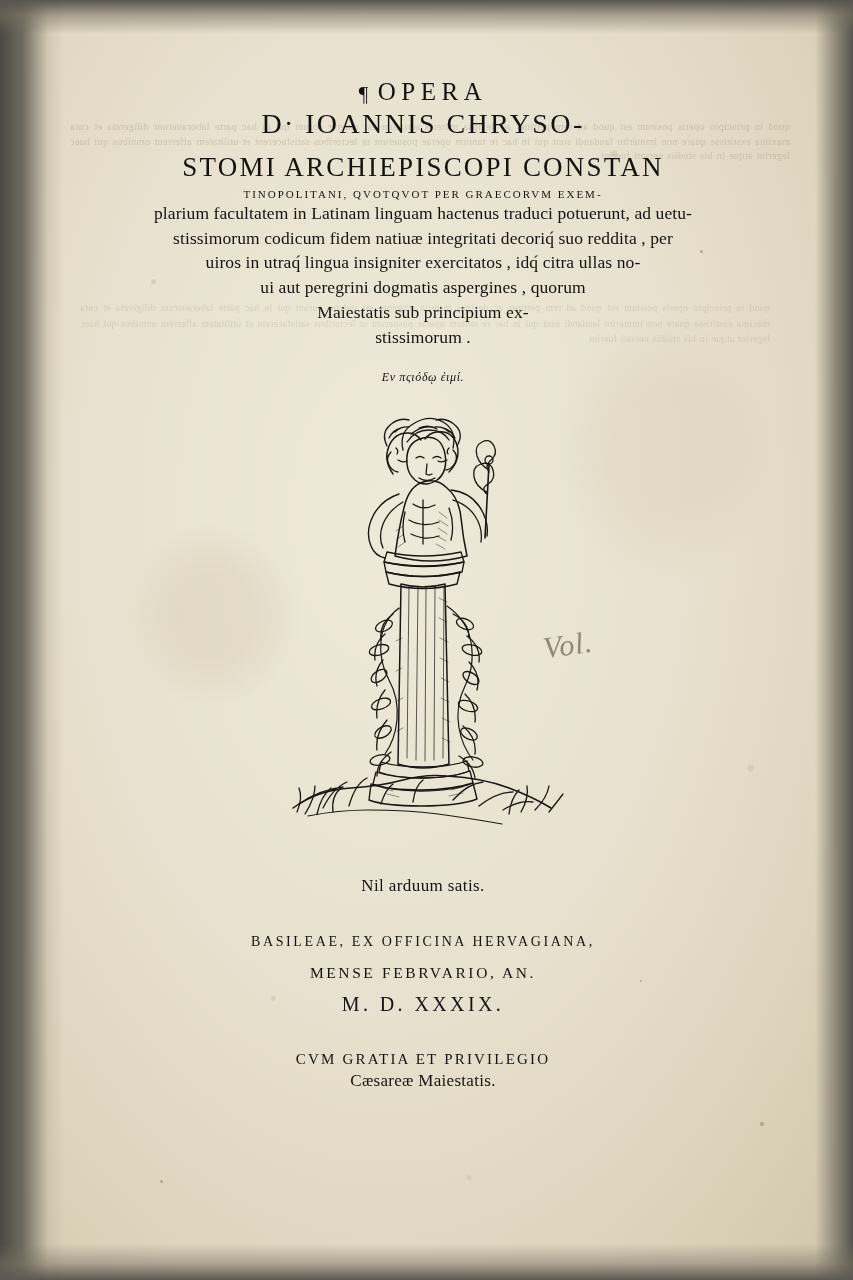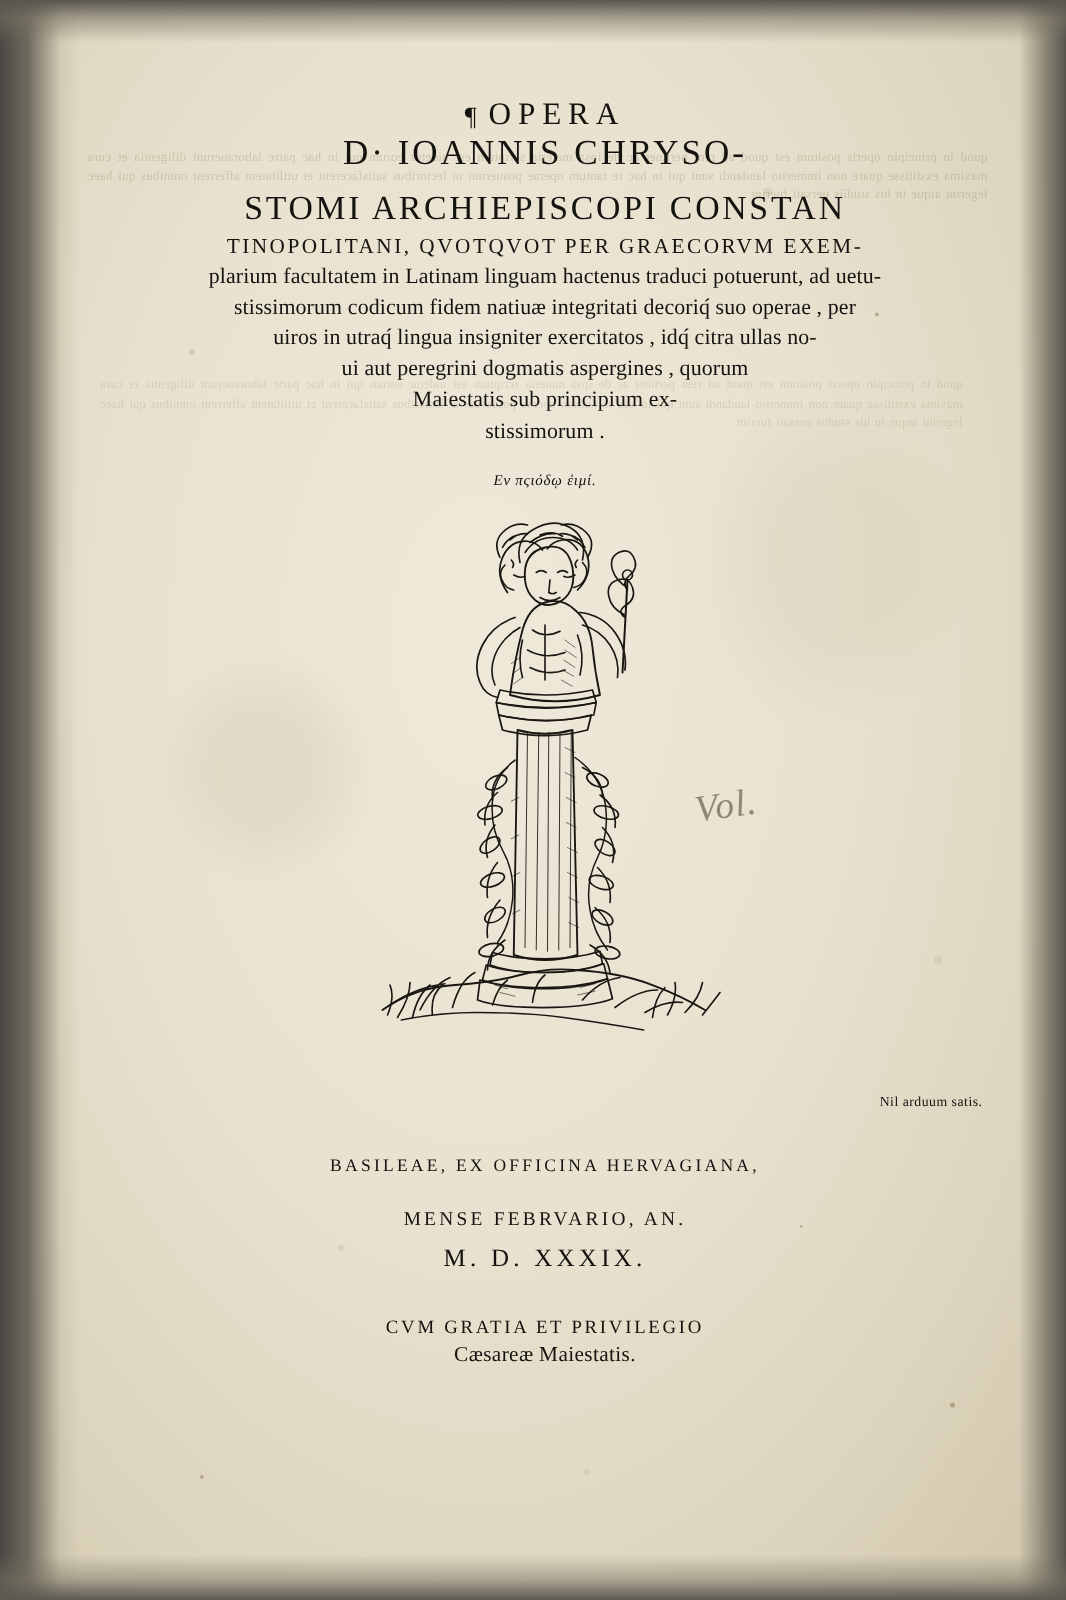--- a/index.html
+++ b/index.html
@@ -76,21 +76,21 @@
     pointer-events: none;
     word-spacing: 1px;
   }
   .bleed.b2 {
     left: 80px; top: 300px; width: 690px; height: 560px; opacity: 0.22;
     font-size: 10px; line-height: 15.5px;
   }
 
   .content {
     position: absolute;
-    left: 16px; top: 0;
+    left: 3px; top: 0;
     width: 746px; height: 1280px;
   }
 
   .titleblock {
     position: absolute;
     left: 70px;
     top: 78px;
     width: 700px;
     text-align: center;
     color: #15130f;
@@ -118,21 +118,21 @@
     margin-top: 2px;
   }
   .line-3 {
     font-size: 27px;
     letter-spacing: 2.2px;
     text-transform: uppercase;
     line-height: 1.12;
     margin-top: 13px;
   }
   .line-4 {
-    font-size: 17px;
+    font-size: 11px;
     letter-spacing: 2.0px;
     text-transform: uppercase;
     margin-top: 6px;
   }
   .body-line {
     font-size: 17.5px;
     letter-spacing: 0.1px;
     line-height: 1.30;
     margin-top: 2px;
   }
@@ -155,35 +155,34 @@
 
   .colophon {
     position: absolute;
     left: 70px;
     top: 876px;
     width: 700px;
     text-align: center;
     color: #15130f;
   }
   .motto {
-    font-size: 11px;
+    font-size: 17px;
     letter-spacing: 0.4px;
-    text-align: right;
   }
   .imprint1 {
     font-size: 14px;
     letter-spacing: 2.6px;
     text-transform: uppercase;
     margin-top: 38px;
   }
   .imprint2 {
     font-size: 15.5px;
     letter-spacing: 2.6px;
     text-transform: uppercase;
-    margin-top: 25px;
+    margin-top: 14px;
   }
   .year {
     font-size: 20px;
     letter-spacing: 3.4px;
     text-transform: uppercase;
     margin-top: 11px;
   }
   .privilege1 {
     font-size: 15px;
     letter-spacing: 2.2px;
@@ -231,21 +230,21 @@
   <div class="content">
 
     <div class="titleblock">
       <div class="line-opera">
         <span class="paraph">¶</span><span>OPERA</span>
       </div>
       <div class="line-2">D· IOANNIS CHRYSO-</div>
       <div class="line-3">STOMI ARCHIEPISCOPI CONSTAN</div>
       <div class="line-4">TINOPOLITANI,  QVOTQVOT PER GRAECORVM EXEM-</div>
       <div class="body-line">plarium facultatem in Latinam linguam hactenus traduci potuerunt, ad uetu-</div>
-      <div class="body-line">stissimorum codicum fidem natiuæ integritati decoriq́ suo operae , per</div>
+      <div class="body-line">stissimorum codicum fidem natiuæ integritati decoriq́ suo reddita , per</div>
       <div class="body-line">uiros in utraq́ lingua insigniter exercitatos , idq́ citra ullas no-</div>
       <div class="body-line">ui aut peregrini dogmatis aspergines , quorum</div>
       <div class="body-line">Maiestatis sub principium ex-</div>
       <div class="body-line">stissimorum .</div>
       <div class="greek">Εν πςιόδῳ ἐιμί.</div>
     </div>
 
     <div class="device">
       <svg width="340" height="430" viewBox="0 0 340 430" xmlns="http://www.w3.org/2000/svg">
         <g fill="none" stroke="#1a1712" stroke-width="1.3" stroke-linecap="round" stroke-linejoin="round">

